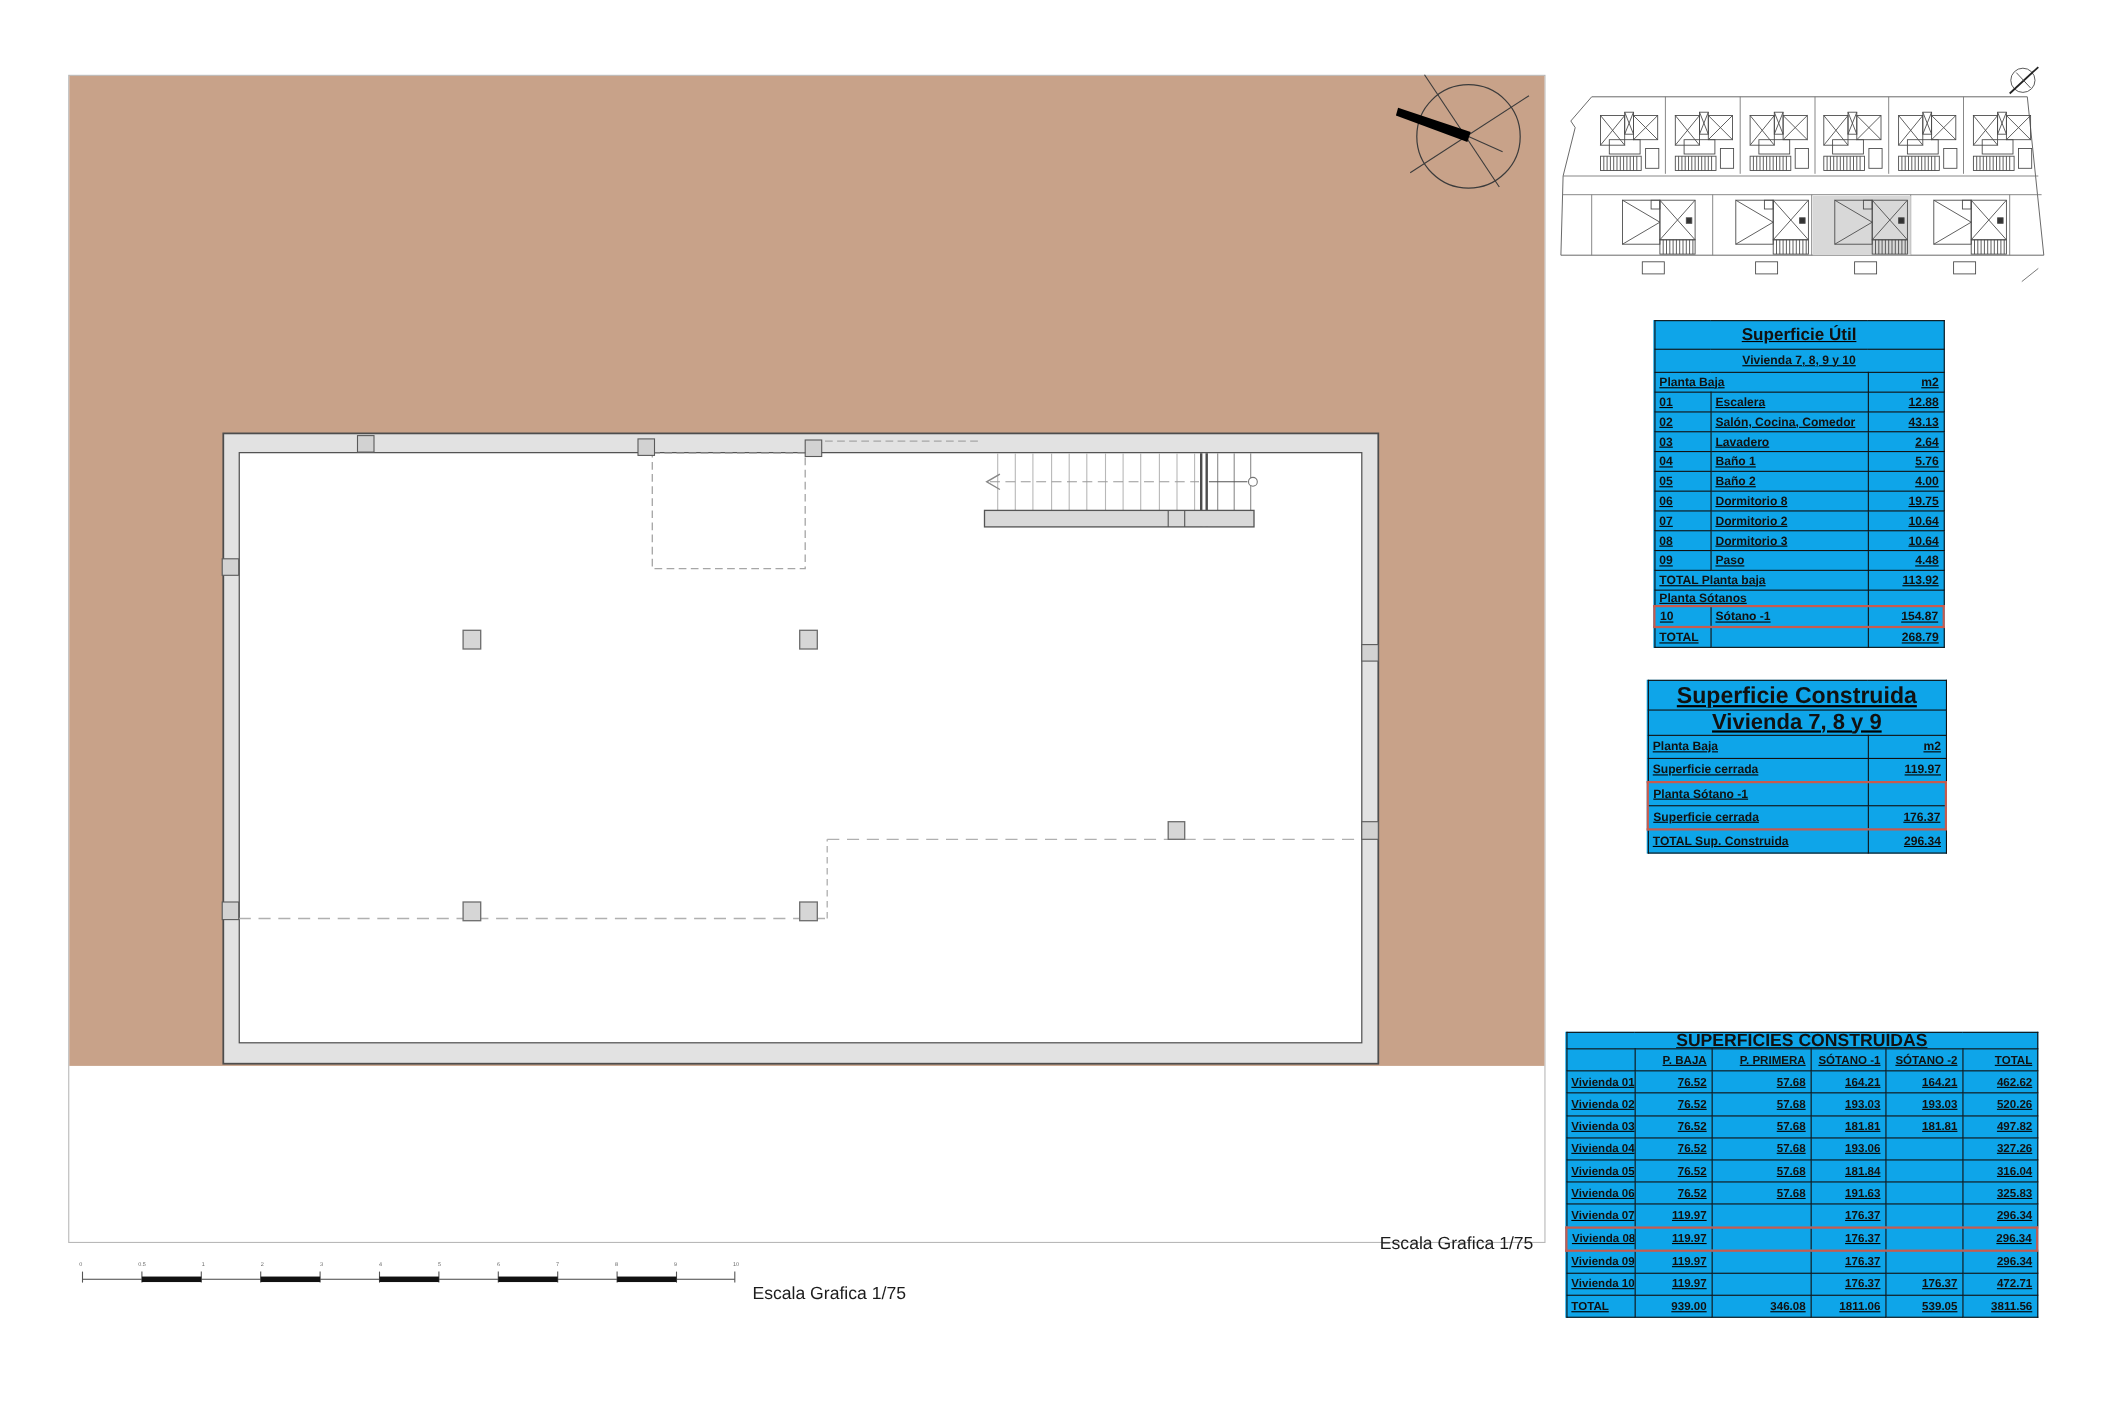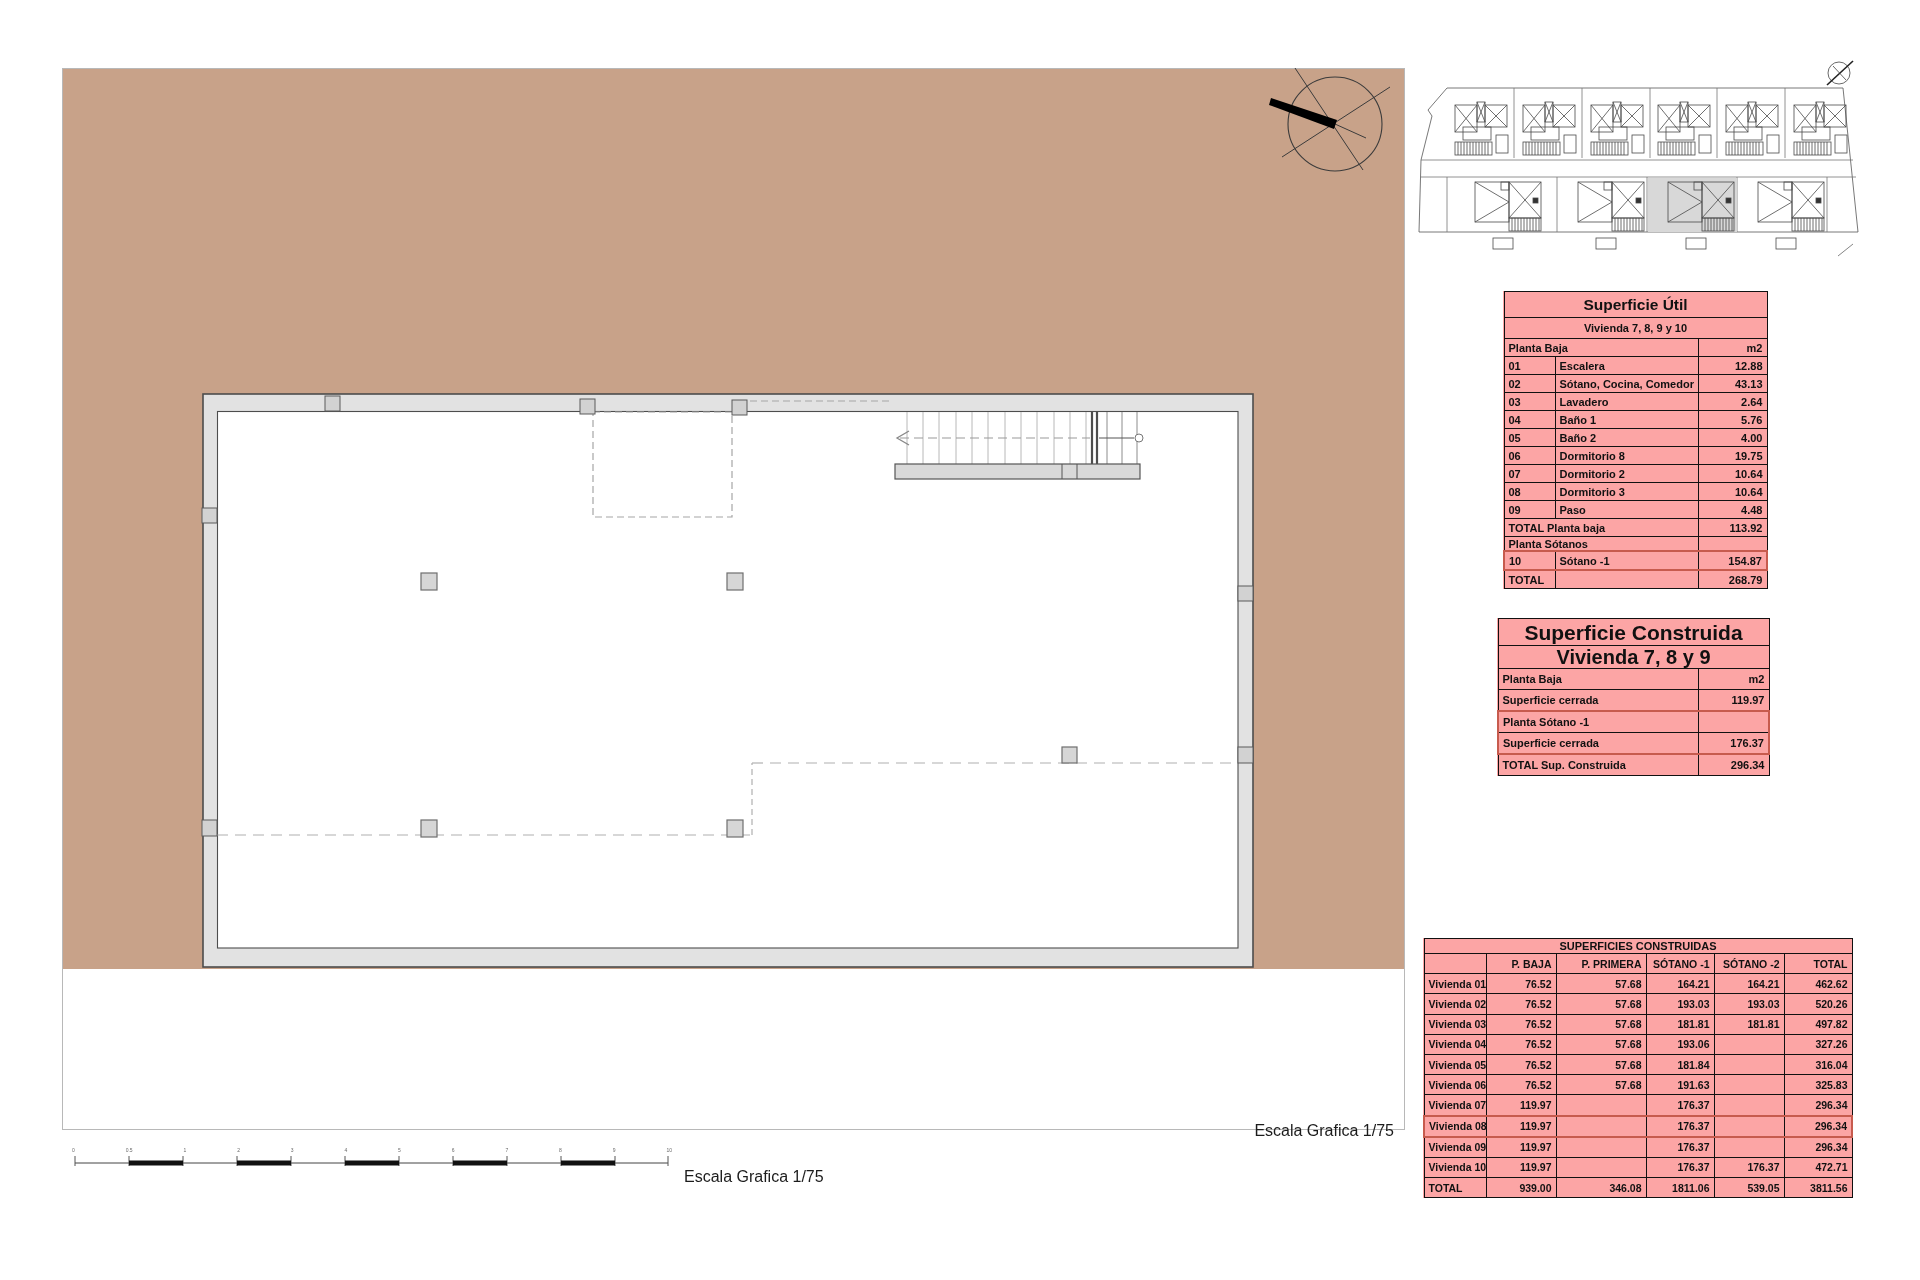--- a/index.html
+++ b/index.html
@@ -14,42 +14,42 @@
   
   #drawing{left:0;top:0;width:1920px;height:1280px;pointer-events:none;}
   
   .escala{color:#1c1c1c;font-size:16px;}
   #escala-top{left:1250px;top:1122px;width:144px;text-align:right;}
   #escala-bottom{left:684px;top:1168px;}
   
   #scalebar-ticks{left:72px;top:1147px;width:600px;display:flex;justify-content:space-between;
     font-size:5px;color:#6a6a6a;}
   
-  table{border-collapse:collapse;table-layout:fixed;background:#fca5a5;}
+  table{border-collapse:collapse;table-layout:fixed;background:#0ea5e9;text-decoration:underline;}
   table,td{border:1px solid #111;}
   td{font-weight:bold;color:#111;overflow:hidden;white-space:nowrap;}
   td.n{text-align:right;}
   td.l{text-align:left;}
   td.c{text-align:right;}
   .ttl{text-align:center;font-weight:bold;}
   
   #t-su{left:1503px;top:291px;width:265px;}
   #t-su td{font-size:11px;line-height:14px;padding:1.5px 4px;}
   #t-su .ttl1 td{font-size:15.5px;line-height:22px;}
   #t-su .ttl2 td{font-size:11px;line-height:17px;}
   #t-su tr.short td{line-height:10px;}
   
   #t-sc{left:1497px;top:618px;width:273px;}
   #t-sc td{font-size:11px;line-height:15px;padding:2.5px 4px;}
   #t-sc .ttl1 td{font-size:21px;line-height:21px;}
   #t-sc .ttl2 td{font-size:20px;line-height:17px;}
   
   #t-big{left:1423px;top:938px;width:430px;}
   #t-big td{font-size:10.5px;line-height:14px;padding:2.6px 4px;}
-  #t-big .ttl1 td{font-size:11px;line-height:11px;padding:1.5px;}
+  #t-big .ttl1 td{font-size:16px;line-height:11px;padding:1.5px;}
   
   tr.hl td{border-top:2px solid var(--red,#c75b4e);border-bottom:2px solid var(--red,#c75b4e);}
   tr.hl td:first-child{border-left:2px solid var(--red,#c75b4e);}
   tr.hl td:last-child{border-right:2px solid var(--red,#c75b4e);}
   tr.rt td{border-top:2px solid var(--red,#c75b4e);}
   tr.rt td:first-child{border-left:2px solid var(--red,#c75b4e);}
   tr.rt td:last-child{border-right:2px solid var(--red,#c75b4e);}
   tr.rb td{border-bottom:2px solid var(--red,#c75b4e);}
   tr.rb td:first-child{border-left:2px solid var(--red,#c75b4e);}
   tr.rb td:last-child{border-right:2px solid var(--red,#c75b4e);}
@@ -250,21 +250,21 @@
         <td colspan="2" class="l">Planta Baja</td>
         <td class="n">m2</td>
       </tr>
       <tr>
         <td class="l">01</td>
         <td class="l">Escalera</td>
         <td class="n">12.88</td>
       </tr>
       <tr>
         <td class="l">02</td>
-        <td class="l">Sótano, Cocina, Comedor</td>
+        <td class="l">Salón, Cocina, Comedor</td>
         <td class="n">43.13</td>
       </tr>
       <tr>
         <td class="l">03</td>
         <td class="l">Lavadero</td>
         <td class="n">2.64</td>
       </tr>
       <tr>
         <td class="l">04</td>
         <td class="l">Baño 1</td>

